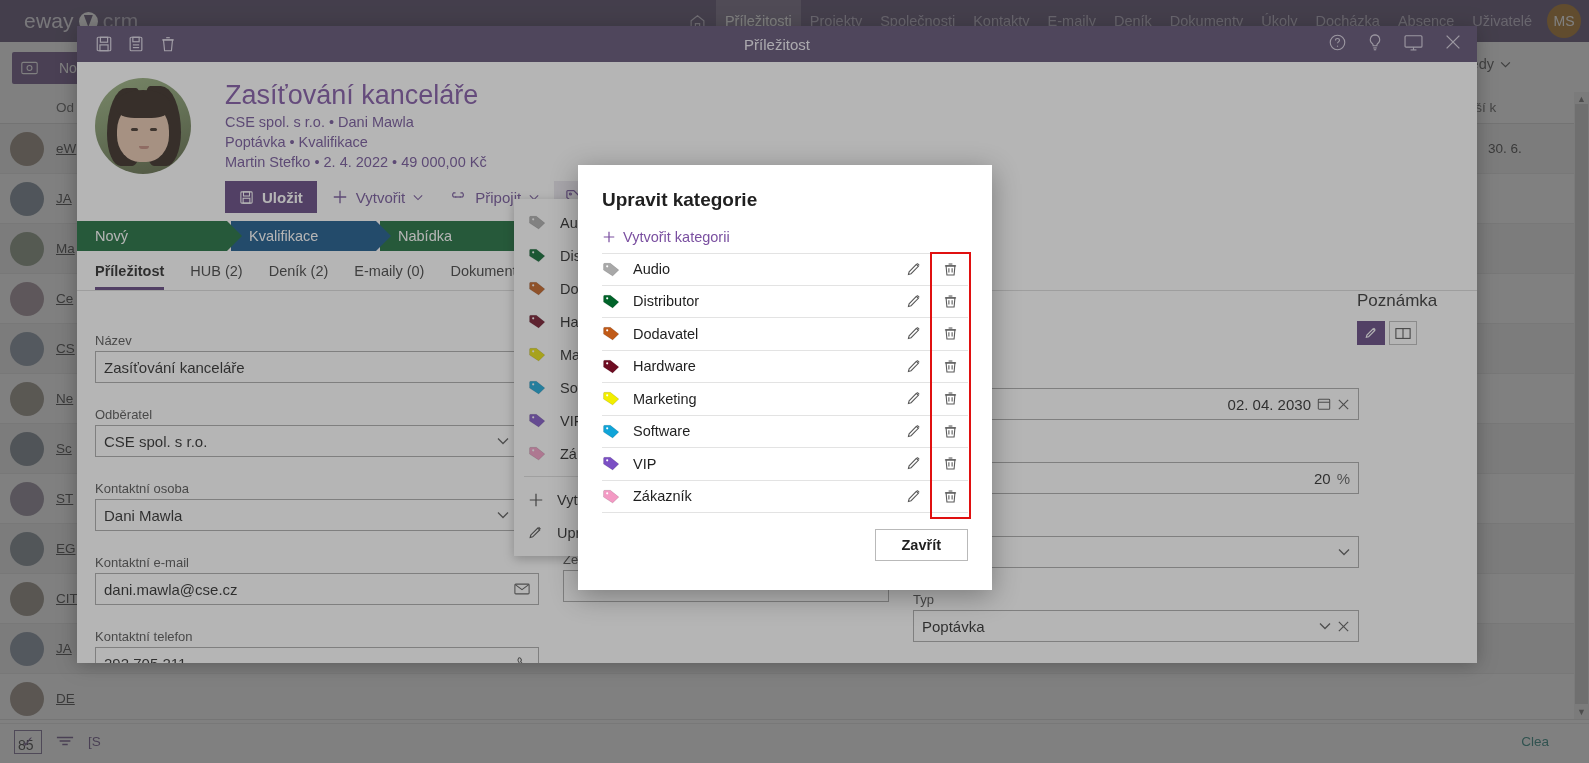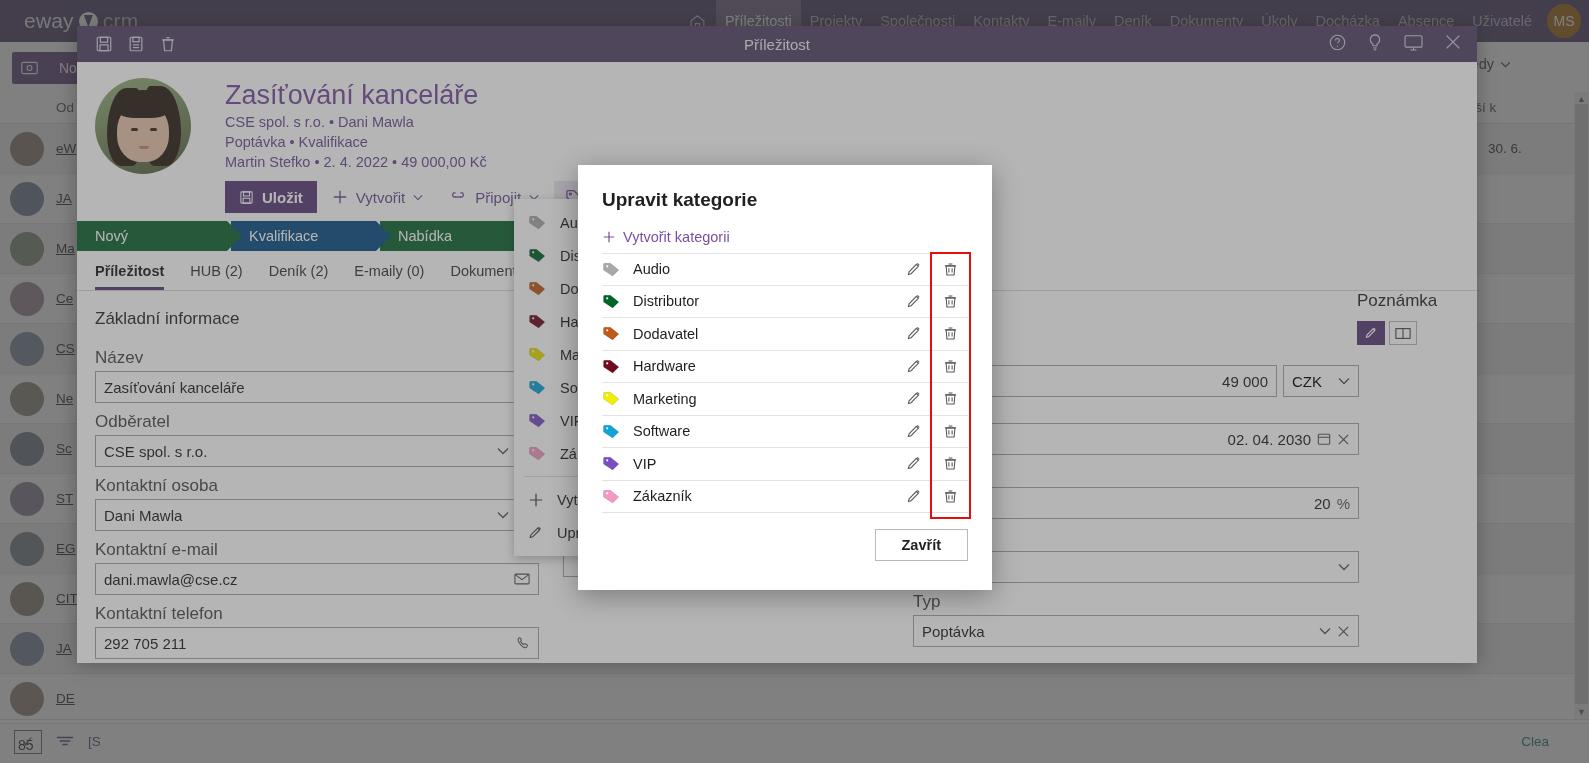--- a/index.html
+++ b/index.html
@@ -204,21 +204,21 @@
   .tab.active { font-weight: bold; color:#1f1f1f; position:relative; }
   .tab.active::after {
     content:""; position:absolute; left:0; right:0; bottom:-11px; height:2.5px; background:#5b3d7a;
   }
 
   .form { position:relative; padding: 18px 18px 0 18px; }
   .sec-title { font-size: 17px; color:#2b2b2b; margin-bottom: 10px; }
   .cols { display:flex; gap: 24px; }
   .col { }
   .col.c1 { width: 444px; } .col.c2 { width: 326px; } .col.c3 { width: 446px; }
-  .fl { font-size: 17px; color:#4b4b4b; margin: 9px 0 3px; }
+  .fl { font-size: 13px; color:#4b4b4b; margin: 24px 0 3px; }
   .fi {
     position:relative; height: 32px; border: 1px solid #a6a6a6; background:#fff;
     display:flex; align-items:center; padding: 0 8px; font-size: 15px; color:#1f1f1f;
   }
   .fi .val { flex: 1; }
   .fi .val.right { text-align: right; }
   .fi .ic { color:#5a5a5a; margin-left: 6px; display:flex; align-items:center; }
   .fi.noborder { border:none; }
   .fi-row { display:flex; align-items:center; gap: 6px; }
   .pill { border:1px solid #a6a6a6; height:32px; display:flex; align-items:center; padding:0 8px; font-size:15px; }
@@ -536,21 +536,20 @@
           <div class="tab">HUB (2)</div>
           <div class="tab">Deník (2)</div>
           <div class="tab">E-maily (0)</div>
           <div class="tab">Dokumenty (0)</div>
           <div class="tab">ka (0)</div>
           <div class="tab">Kategorie (0)</div>
           <div class="tab">Uživatelé (0)</div>
         </div>
 
       <div class="form">
-        <div class="sec-title">Základní informace</div>
         <div class="cols">
 
           <div class="col c1">
             <div class="fl">Název</div>
             <div class="fi">
               <span class="val">Zasíťování kanceláře</span>
             </div>
 
             <div class="fl">Odběratel</div>
             <div class="fi">
@@ -609,31 +608,20 @@
               <span class="ic">
                   <svg width="12" height="8" viewBox="0 0 12 8" fill="none" stroke="#555" stroke-width="1.3">
                     <path d="M1 1.5l5 5 5-5"></path>
                   </svg>
                 </span>
             </div>
           </div>
 
           <div class="col c3">
             <div class="fl" style="height:14px"></div>
-            <div class="fi-row">
-              <div class="fi" style="flex:1">
-                <span class="val right">49 000</span>
-              </div>
-              <div class="pill" style="width:76px;justify-content:space-between">
-                <span>CZK</span>
-                <svg width="12" height="8" viewBox="0 0 12 8" fill="none" stroke="#555" stroke-width="1.3">
-                    <path d="M1 1.5l5 5 5-5"></path>
-                  </svg>
-              </div>
-            </div>
 
             <div class="fl" style="height:14px"></div>
             <div class="fi">
               <span class="val right">02. 04. 2030</span>
               <span class="ic">
                   <svg width="14" height="14" viewBox="0 0 16 16" fill="none" stroke="#555" stroke-width="1.2">
                     <rect x="1.5" y="2.5" width="13" height="11.5" rx="1"></rect>
                     <path d="M1.5 6h13"></path>
                   </svg>
                 </span>

